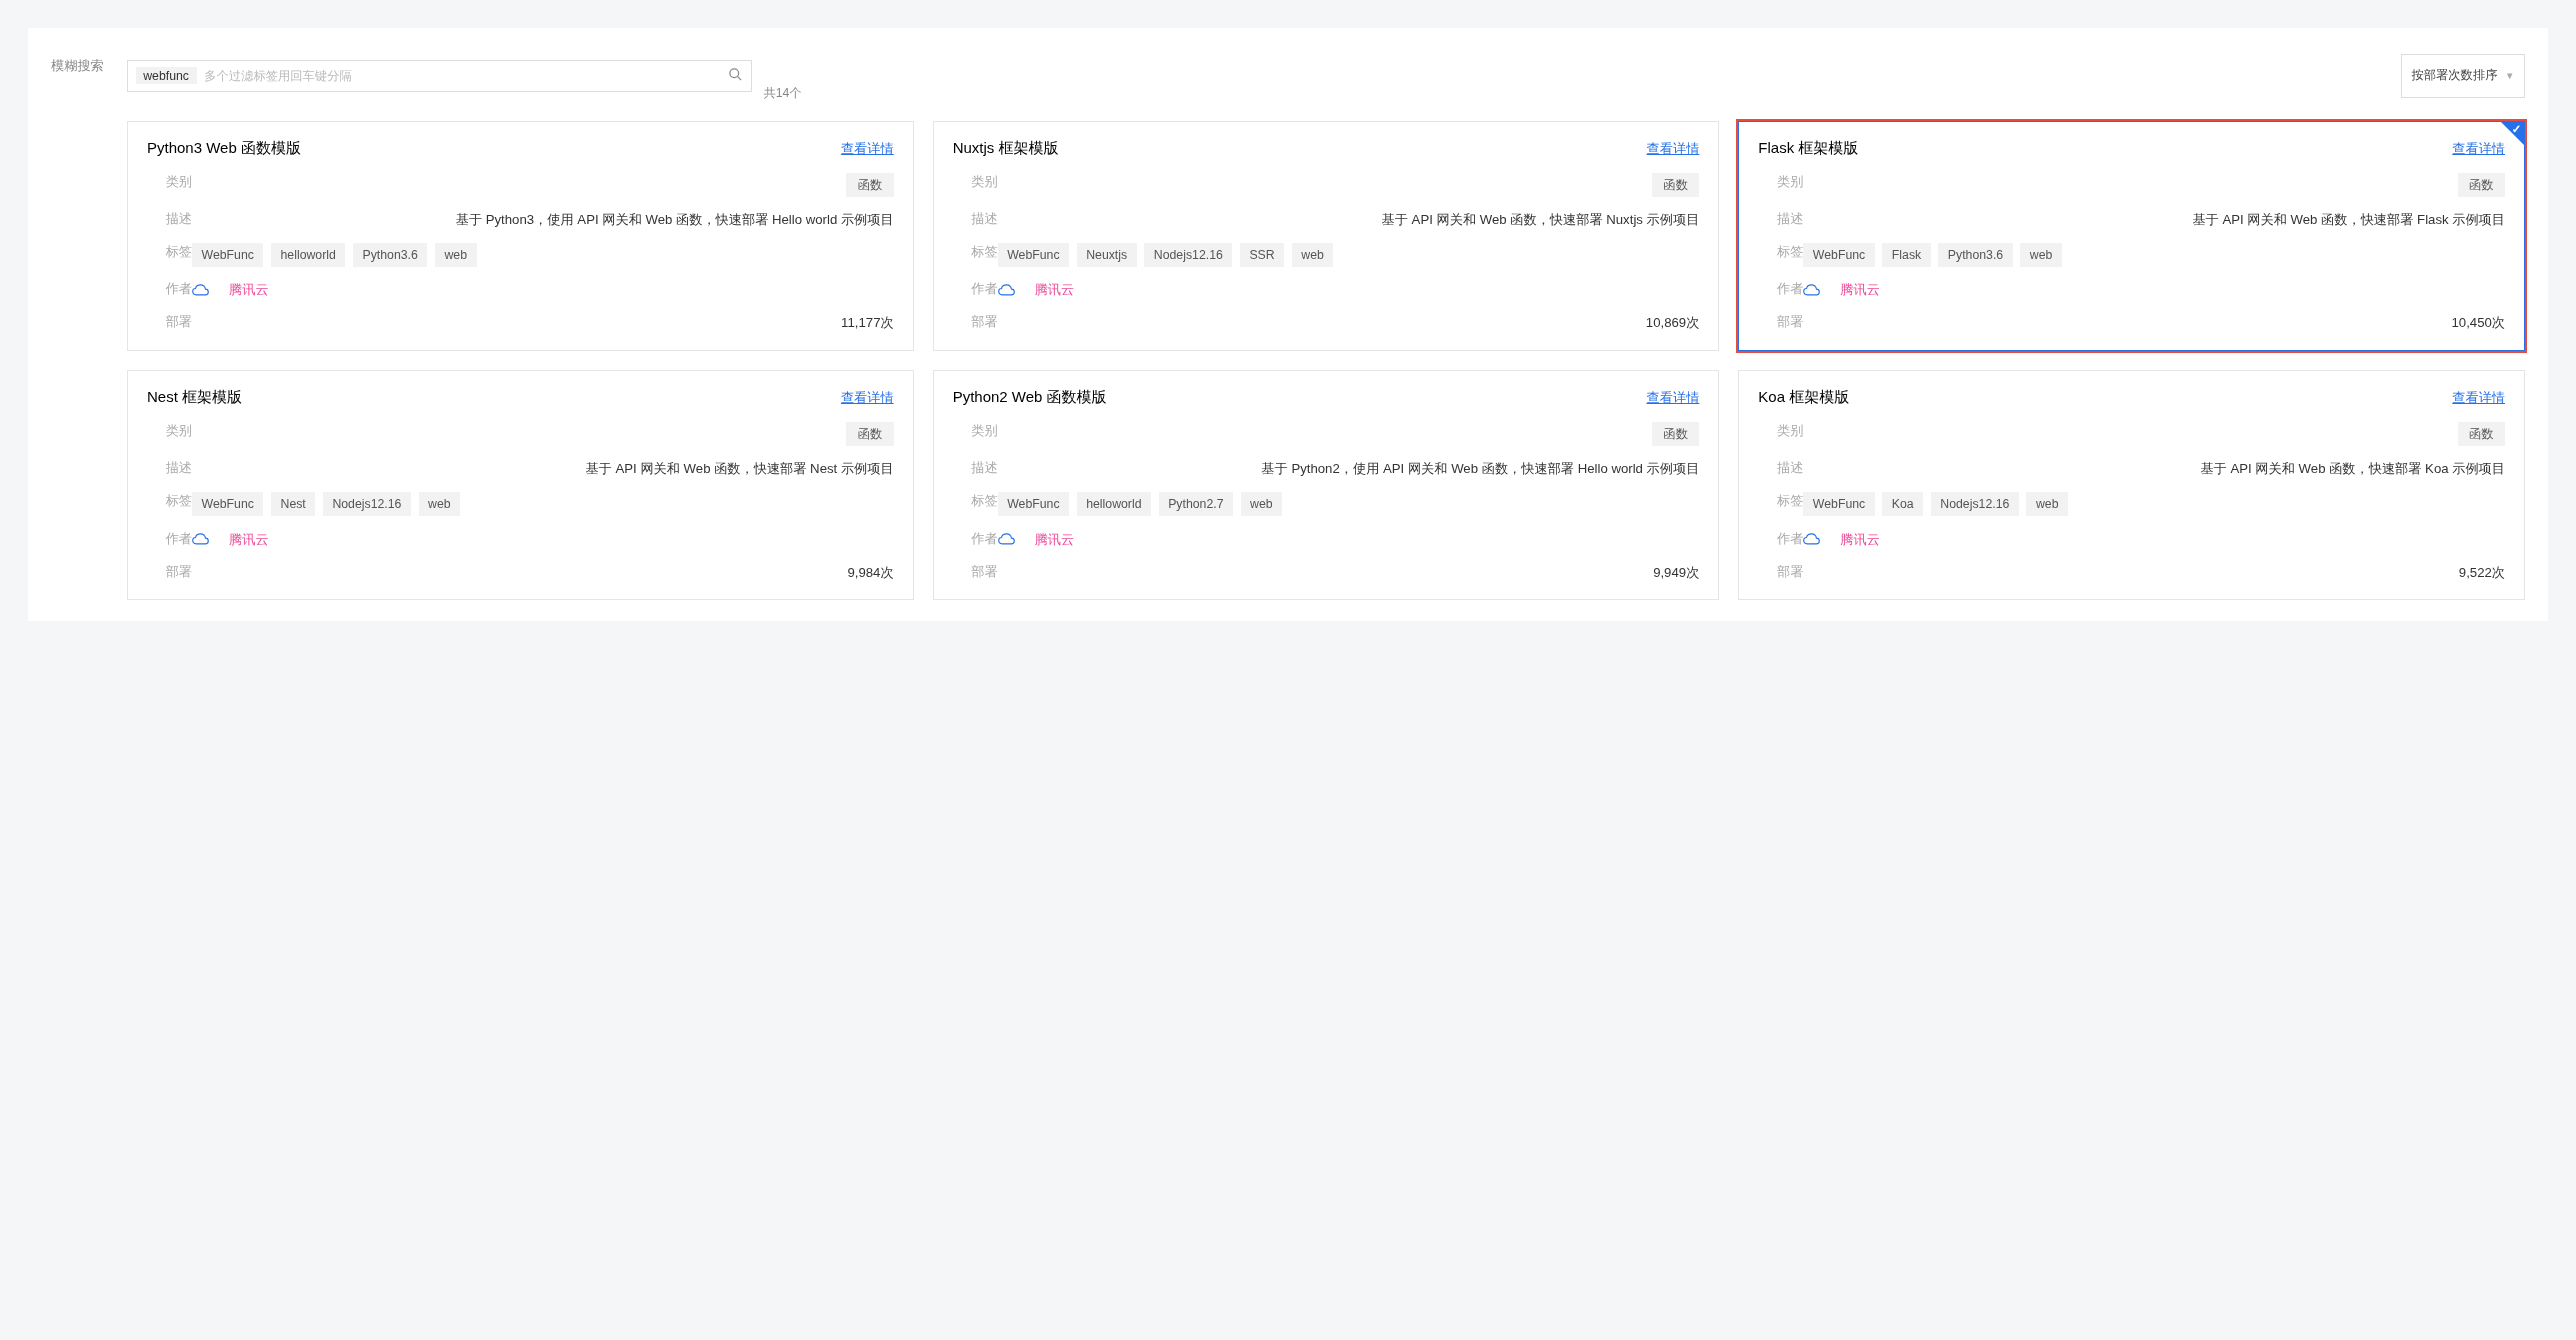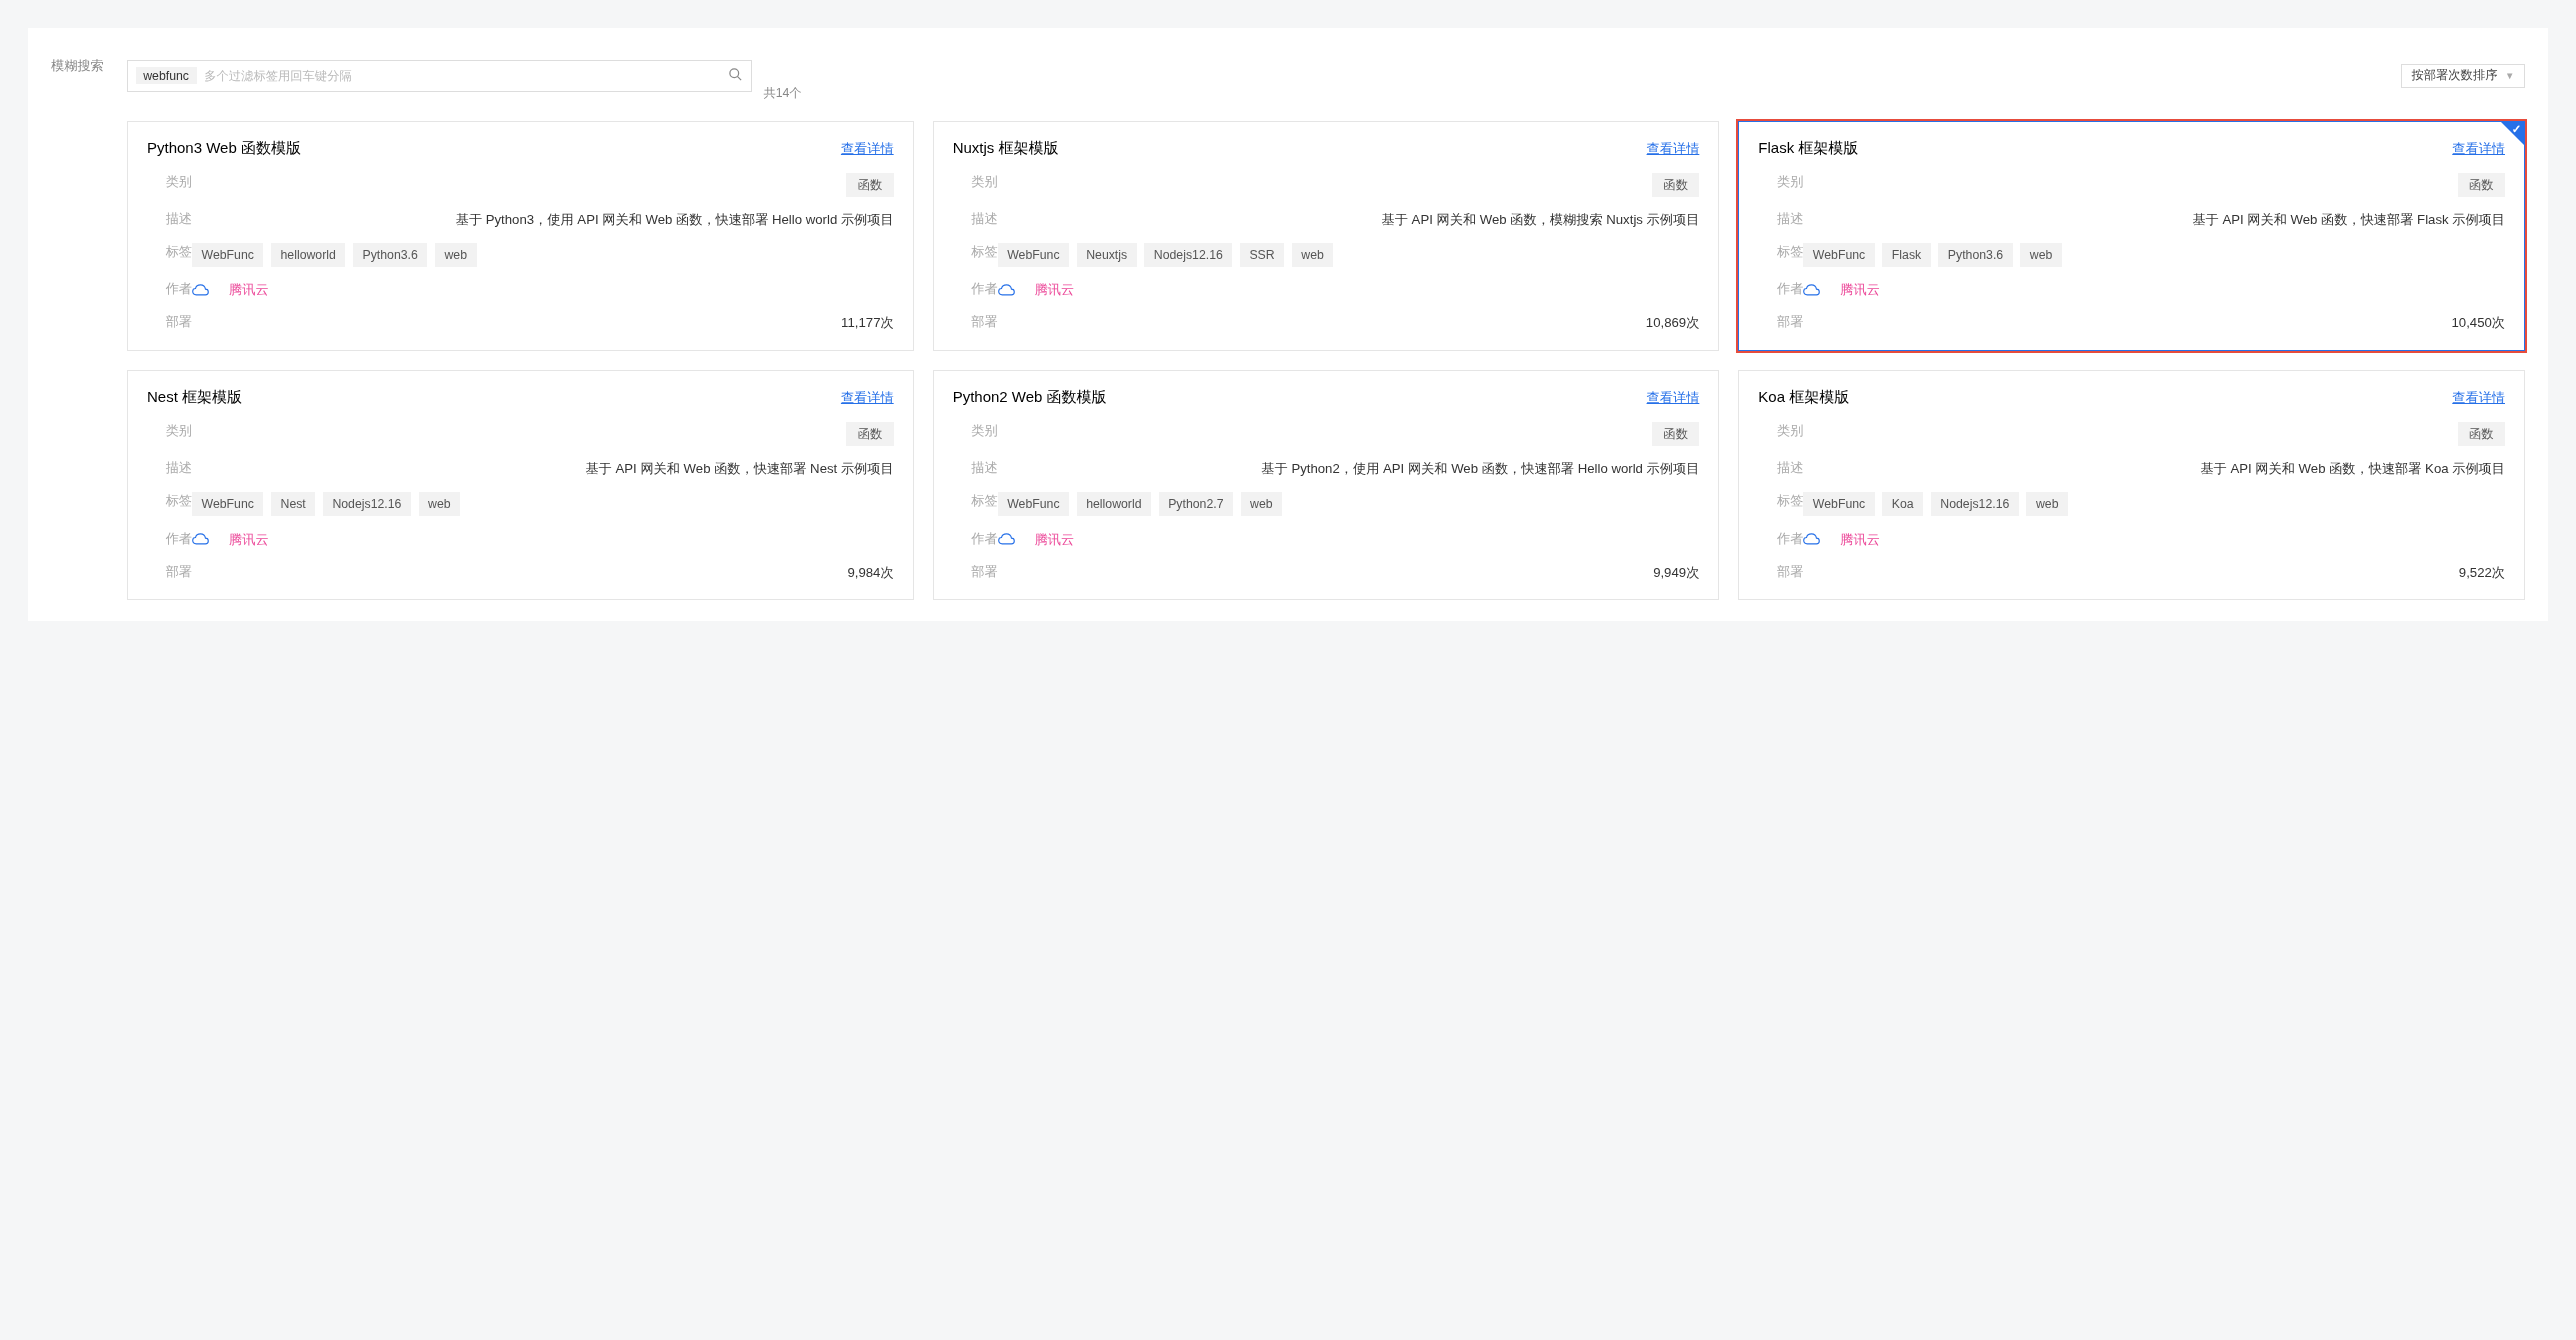--- a/index.html
+++ b/index.html
@@ -50,21 +50,21 @@
 }
 .search-input {
   border: none; outline: none; flex: 1; font-size: 12.3px;
   color: #333; background: transparent;
 }
 .search-input::placeholder { color: #bbb; }
 .search-icon { color: #888; font-size: 15px; }
 .count { color: #888; font-size: 12.3px; margin-left: 11.4px; margin-top: 36px; }
 .spacer { flex: 1; }
 .sort-select {
-  border: 0.9px solid #ddd; height: 24px; padding: 0 9.5px;
+  border: 0.9px solid #ddd; height: 44px; padding: 0 9.5px;
   display: flex; align-items: center; background: #fff;
   color: #444; font-size: 12.3px; cursor: pointer;
 }
 .sort-select .caret { margin-left: 7.6px; color: #aaa; font-size: 9.5px; }
 
 
 .grid-wrap { margin-left: 76px; text-align: right; }
 .grid {
   display: grid; grid-template-columns: repeat(3, 1fr); gap: 19px;
 }
@@ -175,21 +175,21 @@
           <div class="card-head">
             <div class="card-title">Nuxtjs 框架模版</div>
             <span class="detail-link">查看详情</span>
           </div>
           <div class="field">
             <div class="flabel">类别</div>
             <div class="fval"><span class="cat-tag">函数</span></div>
           </div>
           <div class="field">
             <div class="flabel">描述</div>
-            <div class="fval">基于 API 网关和 Web 函数，模糊搜索 Nuxtjs 示例项目</div>
+            <div class="fval">基于 API 网关和 Web 函数，快速部署 Nuxtjs 示例项目</div>
           </div>
           <div class="field">
             <div class="flabel">标签</div>
             <div class="fval tag-list">
               <span class="tag">WebFunc</span>
               <span class="tag">Neuxtjs</span>
               <span class="tag">Nodejs12.16</span>
               <span class="tag">SSR</span>
               <span class="tag">web</span>
             </div>

